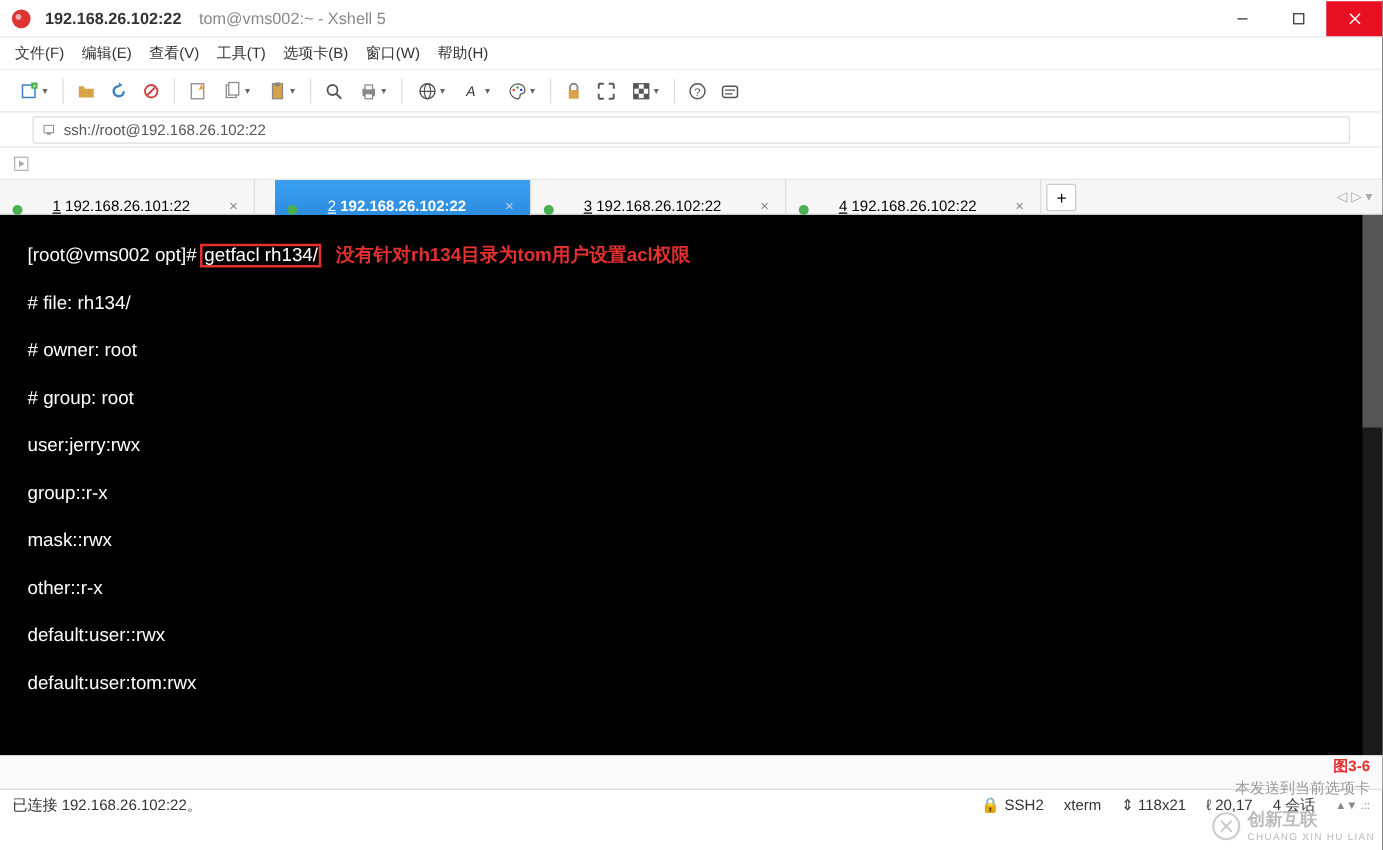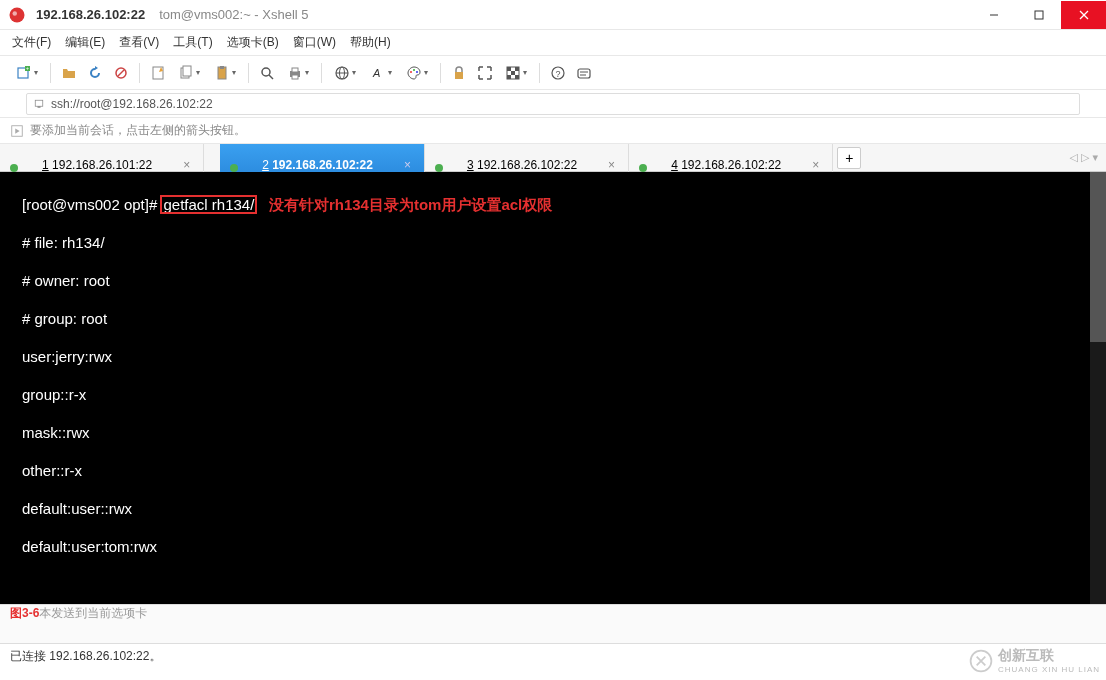--- a/index.html
+++ b/index.html
@@ -32,21 +32,21 @@
 .tab u { text-decoration: underline; }
 .tab .x { font-size: 12px; color: #888; margin-left: 4px; padding: 0 3px; }
 .tab.active .x { color: #cce; }
 .tabadd { width: 24px; height: 22px; display: flex; align-items: center; justify-content: center; border: 1px solid #ccc; margin-left: 4px; font-size: 14px; border-radius: 2px; cursor: pointer; background: #fff; }
 .tabarrows { margin-left: auto; display: flex; align-items: center; gap: 4px; padding-right: 8px; color: #aaa; font-size: 11px; }
 .terminal { background: #000; color: #fff; font-family: "Consolas","Courier New",monospace; font-size: 15px; line-height: 19px; padding: 4px 22px; height: 432px; overflow: hidden; position: relative; white-space: pre; }
 .terminal .hl { outline: 2px solid #e53030; outline-offset: -1px; padding: 0 2px; }
 .terminal .note { color: #e53030; font-weight: bold; font-family: "Microsoft YaHei",sans-serif; font-size: 15px; }
 .scrollbar { position: absolute; right: 0; top: 0; width: 16px; height: 100%; background: #1a1a1a; }
 .scrollbar .thumb { position: absolute; top: 0; width: 100%; height: 170px; background: #555; }
-.figbar { height: 40px; display: flex; align-items: flex-start; padding: 0 10px; font-size: 12px; border-top: 1px solid #ddd; border-bottom: 1px solid #ddd; background: #fafafa; }
+.figbar { height: 28px; display: flex; align-items: flex-end; padding: 0 10px; font-size: 12px; border-top: 1px solid #ddd; border-bottom: 1px solid #ddd; background: #fafafa; flex-direction: column; }
 .figbar .fig { color: #e53030; font-weight: bold; }
 .figbar .figtxt { color: #999; }
 .statusbar { height: 24px; display: flex; align-items: center; padding: 0 10px; font-size: 12px; color: #333; gap: 18px; }
 .statusbar .right { margin-left: auto; display: flex; gap: 16px; align-items: center; }
 .watermark { position: absolute; right: 6px; bottom: 6px; font-size: 12px; color: #bbb; display: flex; align-items: center; gap: 4px; pointer-events: none; }
 .watermark .cn { font-size: 14px; font-weight: bold; }
 .watermark .en { font-size: 8px; letter-spacing: 1px; }
 </style>
 </head>
 <body>
@@ -222,21 +222,20 @@
       </svg>
     <span>ssh://root@192.168.26.102:22</span>
   </div>
 </div>
 
 <div class="hintbar">
   <svg viewBox="0 0 16 16">
       <rect x="2" y="2" width="12" height="12" fill="none" stroke="#aaa"></rect>
       <path d="M6 5v6l5-3z" fill="#aaa"></path>
     </svg>
-  <span>要添加当前会话，点击左侧的箭头按钮。</span>
 </div>
 
 <div class="tabbar">
   <div class="tab">
       <span class="dot"></span>
       <span><u>1</u> <span>192.168.26.101:22</span></span>
       <span class="x">×</span>
     </div>
   <div class="tab active">
       <span class="dot"></span>
@@ -280,20 +279,28 @@
 <div class="scrollbar"><div class="thumb"></div></div>
 </div>
 
 <div class="figbar">
   <span class="fig">图3-6</span>
     <span class="figtxt">本发送到当前选项卡</span>
 </div>
 
 <div class="statusbar">
   <span>已连接 192.168.26.102:22。</span>
+  <div class="right">
+    <span>🔒 <span>SSH2</span></span>
+    <span>xterm</span>
+    <span>⇕ <span>118x21</span></span>
+    <span>ℓ <span>20,17</span></span>
+    <span>4 会话</span>
+    <span style="font-size:9px;color:#888">▲▼ .::</span>
+  </div>
 </div>
 
 <div class="watermark">
   <svg width="26" height="26" viewBox="0 0 30 30">
       <circle cx="15" cy="15" r="12" fill="none" stroke="#ccc" stroke-width="2"></circle>
       <path d="M10 10 L20 20 M20 10 L10 20" stroke="#ccc" stroke-width="2"></path>
     </svg>
   <div>
       <div class="cn">创新互联</div>
       <div class="en">CHUANG XIN HU LIAN</div>

